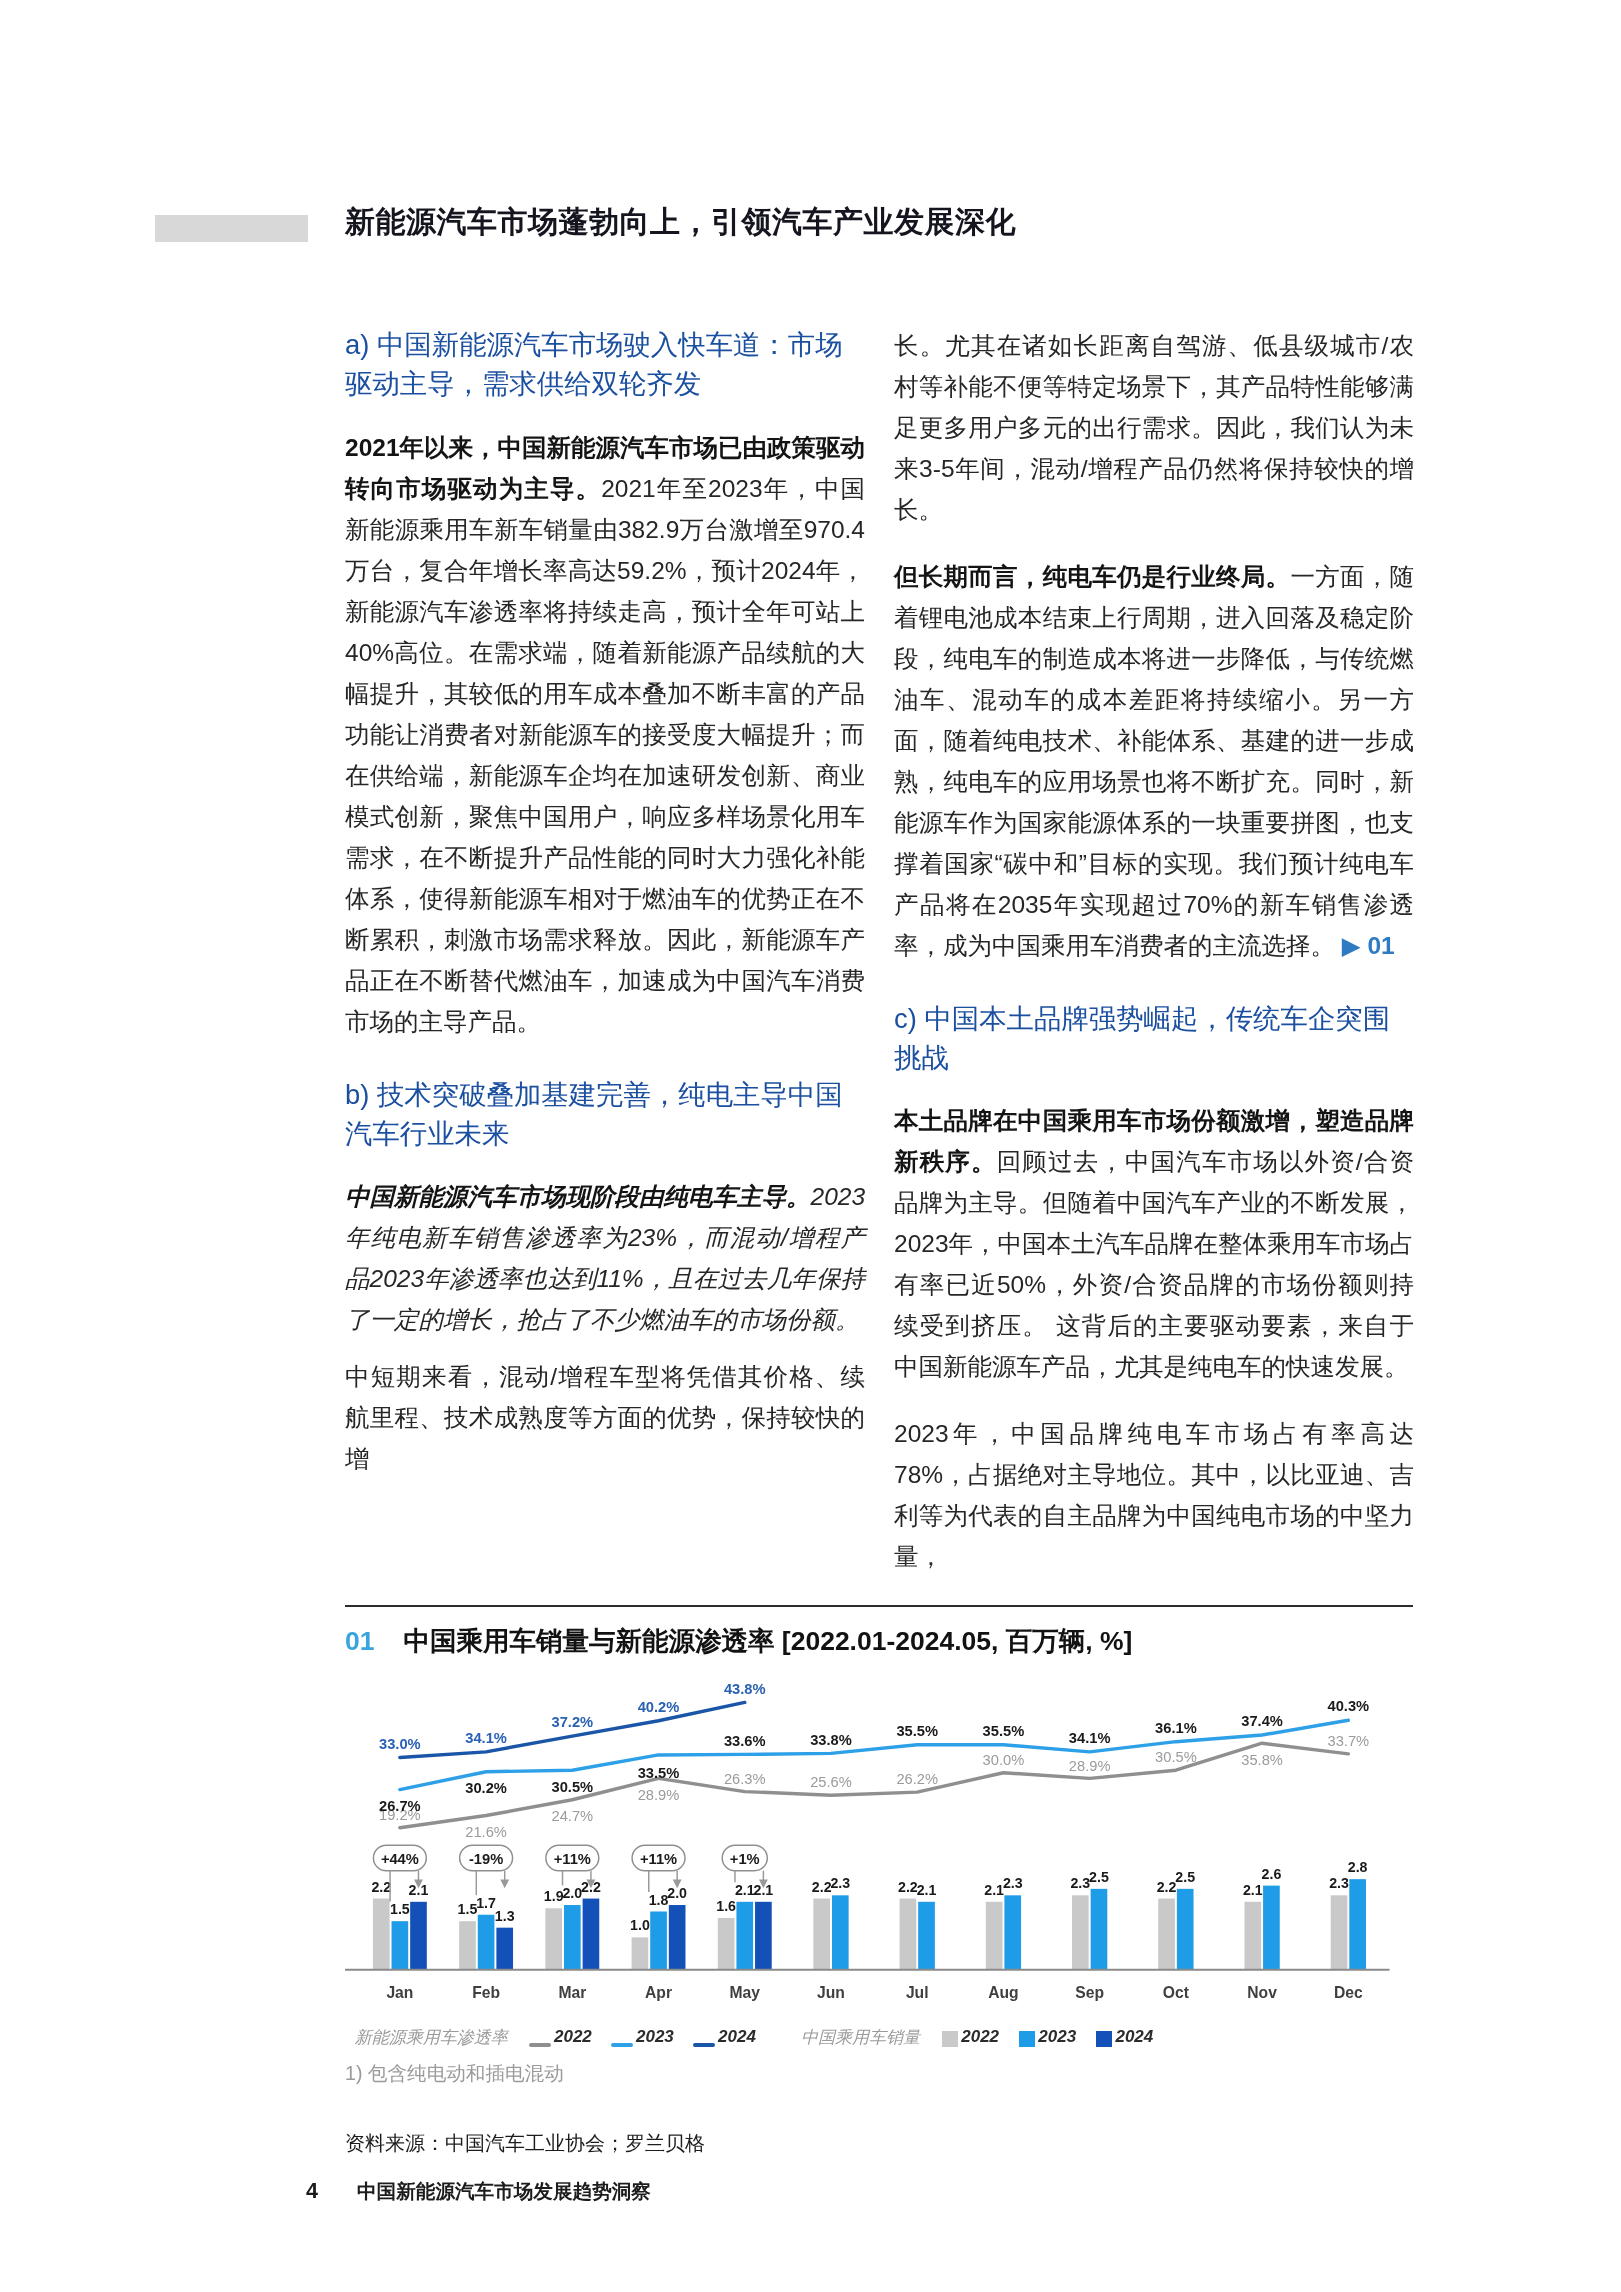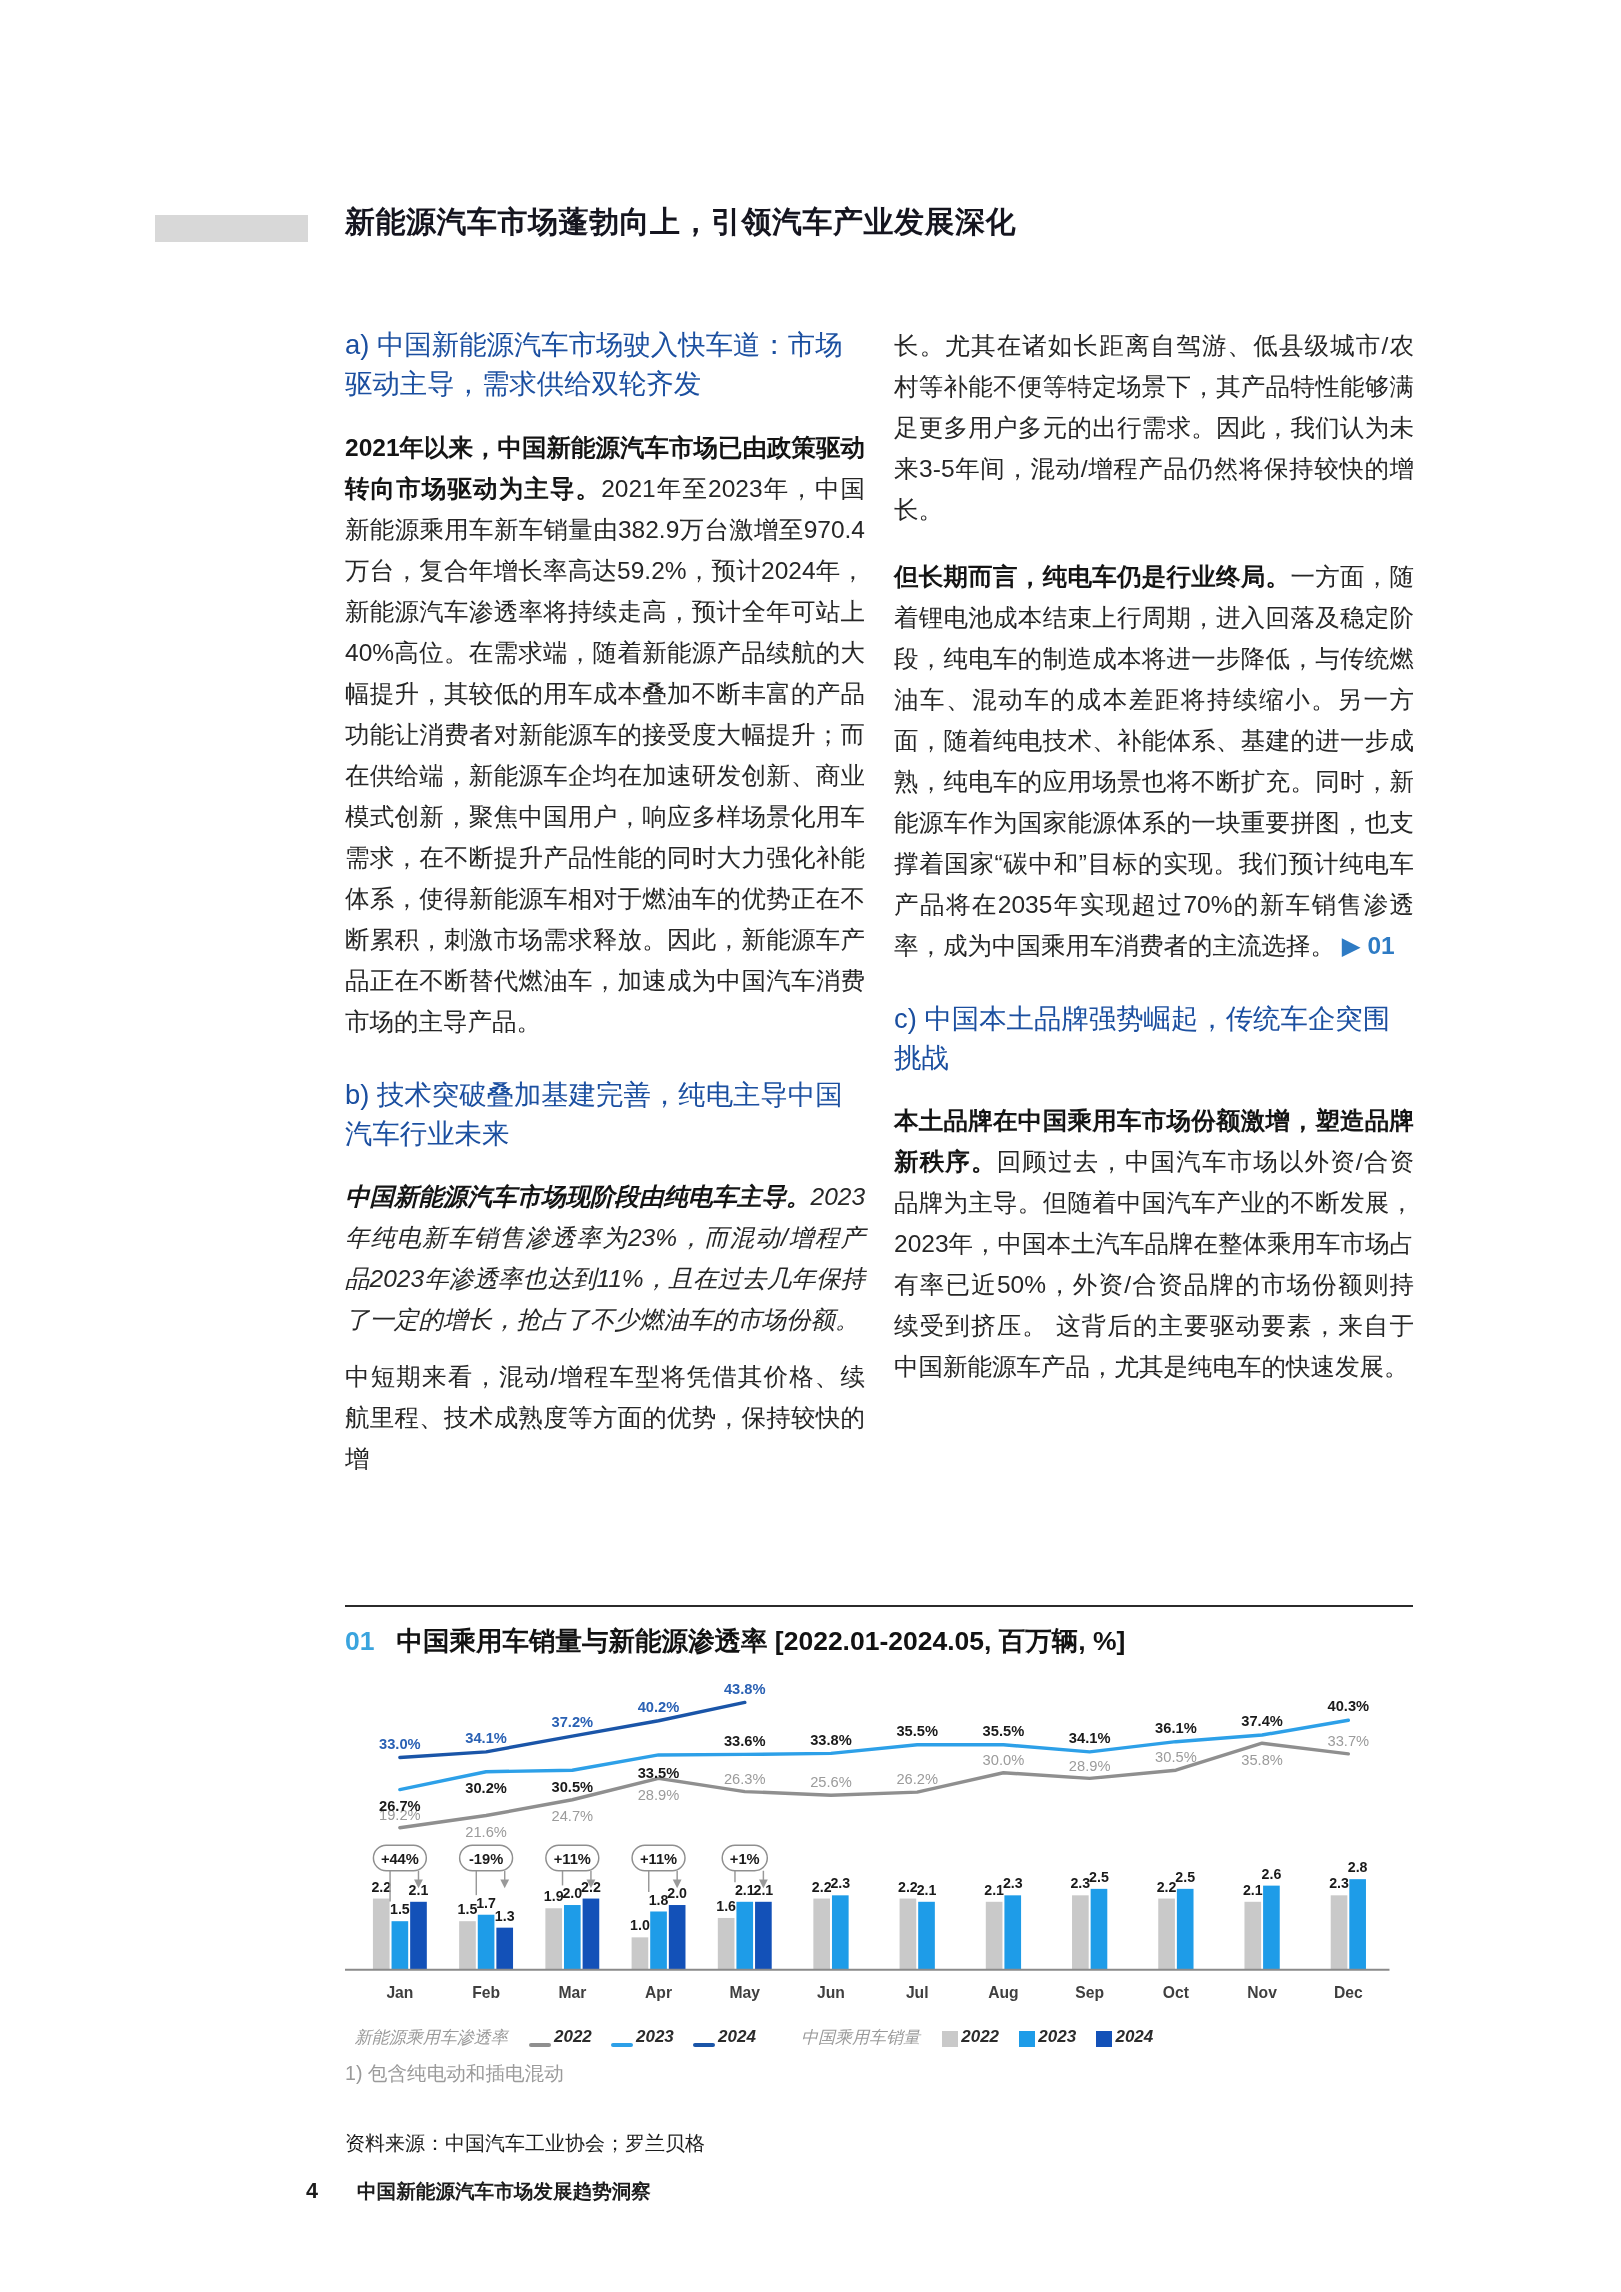--- a/index.html
+++ b/index.html
@@ -10,21 +10,21 @@
               color:#15151f;letter-spacing:0.5px;}
   .columns{position:absolute;left:345px;top:325px;width:1070px;display:flex;gap:29px;}
   .col{width:520px;font-size:24.5px;line-height:41px;text-align:justify;}
   .sec-heading{color:#1b4fa0;font-size:27.4px;line-height:39px;font-weight:400;text-align:left;margin:0 0 23.5px 0;}
   .sec-heading.later{margin-top:33px;}
   .col p{margin:0 0 25.5px 0;}
   .col p.tight{margin-bottom:16px;font-style:italic;}
   .col strong{color:#141414;}
   .ref-link{color:#2e7bc4;font-weight:700;text-decoration:none;cursor:pointer;}
   .chart-block{position:absolute;left:345px;top:1605px;width:1068px;border-top:2px solid #2b2b2b;}
-  .chart-header{display:flex;gap:22px;align-items:baseline;margin-top:15.7px;}
+  .chart-header{display:flex;gap:29px;align-items:baseline;margin-top:15.7px;}
   .chart-id{color:#3aa4de;font-size:26.5px;font-weight:700;}
   .chart-title{color:#121212;font-size:26.5px;font-weight:700;}
   svg.chart{display:block;margin-top:2px;}
   .legend{display:flex;align-items:center;gap:19.6px;margin-top:20px;padding-left:9.8px;
           font-size:17px;color:#9a9a9a;font-style:italic;}
   .legend-item{display:flex;align-items:flex-end;gap:3px;}
   .legend .yr{color:#2b2b2b;font-weight:700;}
   .sw-line{width:21.6px;height:3.9px;border-radius:2px;display:inline-block;background:#888;}
   .sw-bar{width:16.7px;height:16.7px;display:inline-block;background:#888;}
   .legend-group-label{margin-right:2px;}
@@ -52,20 +52,21 @@
       <p class="tight"><strong>中国新能源汽车市场现阶段由纯电车主导。</strong><span>2023年纯电新车销售渗透率为23%，而混动/增程产品2023年渗透率也达到11%，且在过去几年保持了一定的增长，抢占了不少燃油车的市场份额。</span></p>
       <p>中短期来看，混动/增程车型将凭借其价格、续航里程、技术成熟度等方面的优势，保持较快的增</p>
     </div>
 
     <div class="col">
       <p>长。尤其在诸如长距离自驾游、低县级城市/农村等补能不便等特定场景下，其产品特性能够满足更多用户多元的出行需求。因此，我们认为未来3-5年间，混动/增程产品仍然将保持较快的增长。</p>
       <p><strong>但长期而言，纯电车仍是行业终局。</strong><span>一方面，随着锂电池成本结束上行周期，进入回落及稳定阶段，纯电车的制造成本将进一步降低，与传统燃油车、混动车的成本差距将持续缩小。另一方面，随着纯电技术、补能体系、基建的进一步成熟，纯电车的应用场景也将不断扩充。同时，新能源车作为国家能源体系的一块重要拼图，也支撑着国家“碳中和”目标的实现。我们预计纯电车产品将在2035年实现超过70%的新车销售渗透率，成为中国乘用车消费者的主流选择。</span> <a class="ref-link">▶ 01</a></p>
 
       <h2 class="sec-heading later">c) 中国本土品牌强势崛起，传统车企突围挑战</h2>
       <p><strong>本土品牌在中国乘用车市场份额激增，塑造品牌新秩序。</strong><span>回顾过去，中国汽车市场以外资/合资品牌为主导。但随着中国汽车产业的不断发展，2023年，中国本土汽车品牌在整体乘用车市场占有率已近50%，外资/合资品牌的市场份额则持续受到挤压。 这背后的主要驱动要素，来自于中国新能源车产品，尤其是纯电车的快速发展。</span></p>
+      <p>2023年，中国品牌纯电车市场占有率高达78%，占据绝对主导地位。其中，以比亚迪、吉利等为代表的自主品牌为中国纯电市场的中坚力量，</p>
     </div>
   </div>
 
   <div class="chart-block">
     <div class="chart-header">
       <span class="chart-id">01</span>
       <span class="chart-title">中国乘用车销量与新能源渗透率 [2022.01-2024.05, 百万辆, %]</span>
     </div>
 
     <svg class="chart" width="1068" height="345" viewBox="0 0 1090 352" xmlns="http://www.w3.org/2000/svg">

